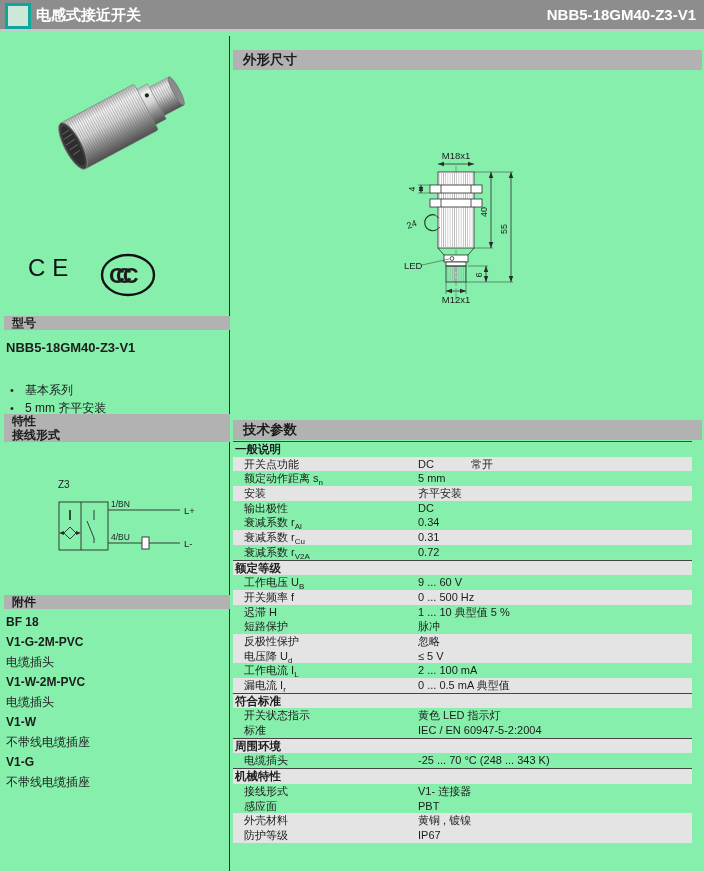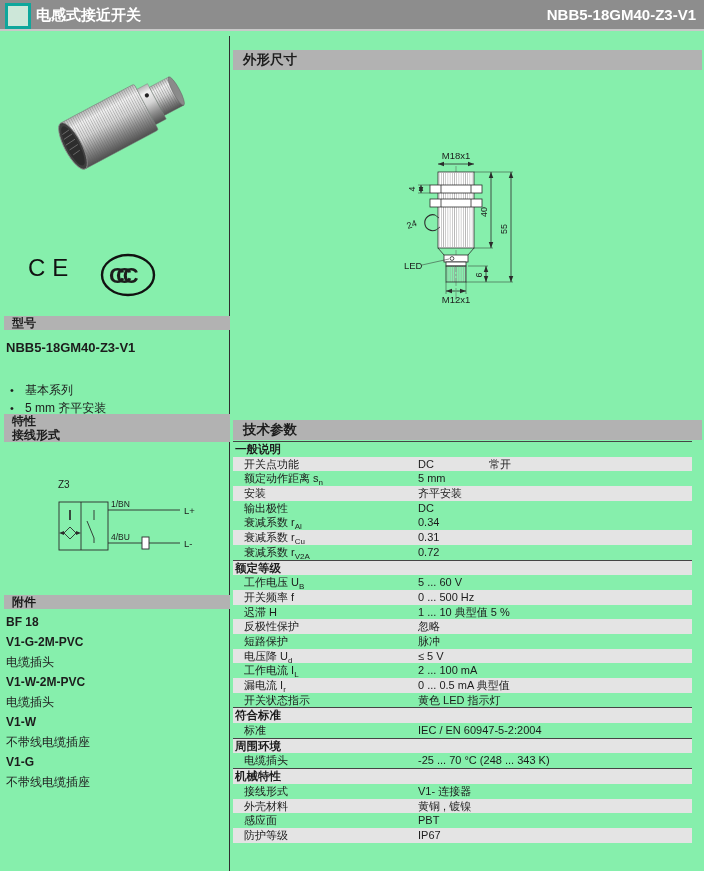--- a/index.html
+++ b/index.html
@@ -32,21 +32,21 @@
     color:#111; font-weight:400; }
   
   .tech-table { position:absolute; left:233px; top:441px; width:459px; }
   .trow { position:relative; height:14.7px; line-height:14.7px; font-size:11px; padding-left:11px;
     white-space:nowrap; }
   .trow.stripe { background:#e4e4e4; }
   .trow.thead { font-weight:bold; padding-left:2px; font-size:11.5px; border-top:1px solid #454545; }
   .tlabel { display:inline-block; }
   .tlabel sub, .tval sub { font-size:8px; }
   .tval { position:absolute; left:185px; top:0; }
-  .tval2 { position:absolute; left:256px; top:0; }
+  .tval2 { position:absolute; left:238px; top:0; }
   svg text { font-family:"Liberation Sans","DejaVu Sans",sans-serif; fill:#1c1c1c; }
 </style>
 </head>
 <body>
 
 <div class="page">
 
   <div class="topbar">
     <div class="brandbox"></div>
     <div class="ttl">电感式接近开关</div>
@@ -207,33 +207,33 @@
   <div class="tech-table">
       <div class="trow thead">一般说明</div>
       <div class="trow stripe"><span class="tlabel">开关点功能</span><span class="tval">DC</span><span class="tval2">常开</span></div>
       <div class="trow"><span class="tlabel">额定动作距离  s<sub>n</sub></span><span class="tval">5 mm</span></div>
       <div class="trow stripe"><span class="tlabel">安装</span><span class="tval">齐平安装</span></div>
       <div class="trow"><span class="tlabel">输出极性</span><span class="tval">DC</span></div>
       <div class="trow"><span class="tlabel">衰减系数 r<sub>Al</sub></span><span class="tval">0.34</span></div>
       <div class="trow stripe"><span class="tlabel">衰减系数 r<sub>Cu</sub></span><span class="tval">0.31</span></div>
       <div class="trow"><span class="tlabel">衰减系数 r<sub>V2A</sub></span><span class="tval">0.72</span></div>
       <div class="trow stripe thead">额定等级</div>
-      <div class="trow"><span class="tlabel">工作电压  U<sub>B</sub></span><span class="tval">5 ... 60 V</span></div>
+      <div class="trow"><span class="tlabel">工作电压  U<sub>B</sub></span><span class="tval">9 ... 60 V</span></div>
       <div class="trow stripe"><span class="tlabel">开关频率 f</span><span class="tval">0 ... 500 Hz</span></div>
       <div class="trow"><span class="tlabel">迟滞 H</span><span class="tval">1 ... 10 典型值 5 %</span></div>
+      <div class="trow"><span class="tlabel">短路保护</span><span class="tval">脉冲</span></div>
       <div class="trow stripe"><span class="tlabel">反极性保护</span><span class="tval">忽略</span></div>
-      <div class="trow"><span class="tlabel">短路保护</span><span class="tval">脉冲</span></div>
       <div class="trow stripe"><span class="tlabel">电压降  U<sub>d</sub></span><span class="tval">≤ 5 V</span></div>
       <div class="trow"><span class="tlabel">工作电流  I<sub>L</sub></span><span class="tval">2 ... 100 mA</span></div>
       <div class="trow stripe"><span class="tlabel">漏电流 I<sub>r</sub></span><span class="tval">0 ... 0.5 mA 典型值</span></div>
+      <div class="trow stripe thead">符合标准</div>
       <div class="trow"><span class="tlabel">开关状态指示</span><span class="tval">黄色 LED 指示灯</span></div>
-      <div class="trow stripe thead">符合标准</div>
       <div class="trow"><span class="tlabel">标准</span><span class="tval">IEC / EN 60947-5-2:2004</span></div>
       <div class="trow stripe thead">周围环境</div>
       <div class="trow"><span class="tlabel">电缆插头</span><span class="tval">-25 ... 70 °C (248 ... 343 K)</span></div>
       <div class="trow stripe thead">机械特性</div>
       <div class="trow"><span class="tlabel">接线形式</span><span class="tval">V1- 连接器</span></div>
+      <div class="trow"><span class="tlabel">感应面</span><span class="tval">PBT</span></div>
       <div class="trow stripe"><span class="tlabel">外壳材料</span><span class="tval">黄铜 , 镀镍</span></div>
-      <div class="trow"><span class="tlabel">感应面</span><span class="tval">PBT</span></div>
       <div class="trow stripe"><span class="tlabel">防护等级</span><span class="tval">IP67</span></div>
     </div>
 
 </div>
 
 </body></html>

